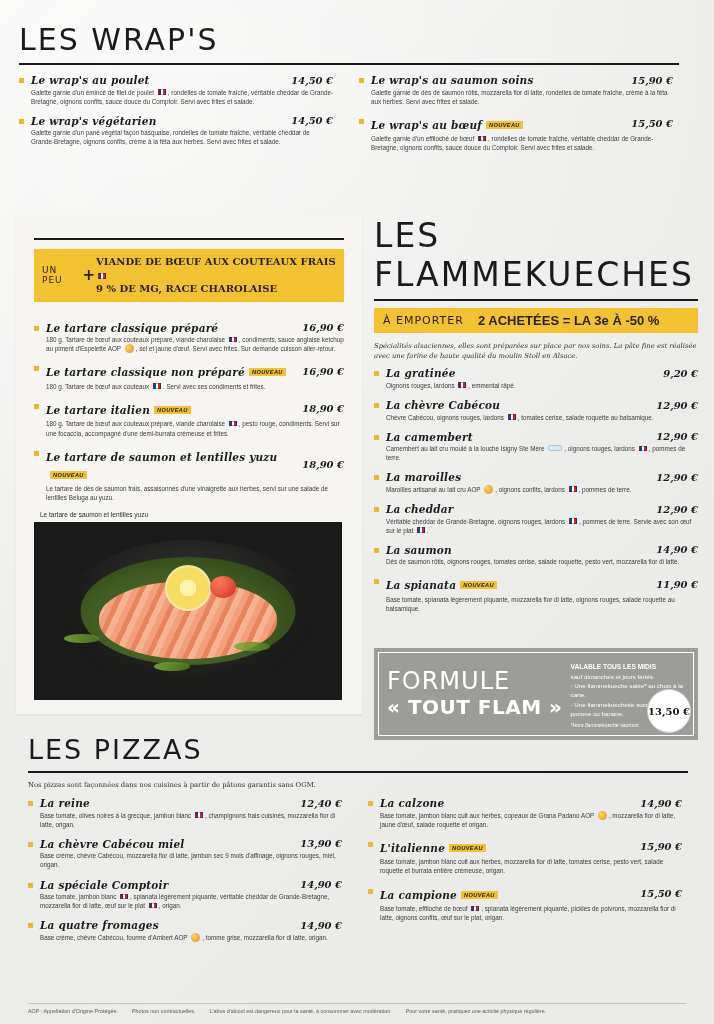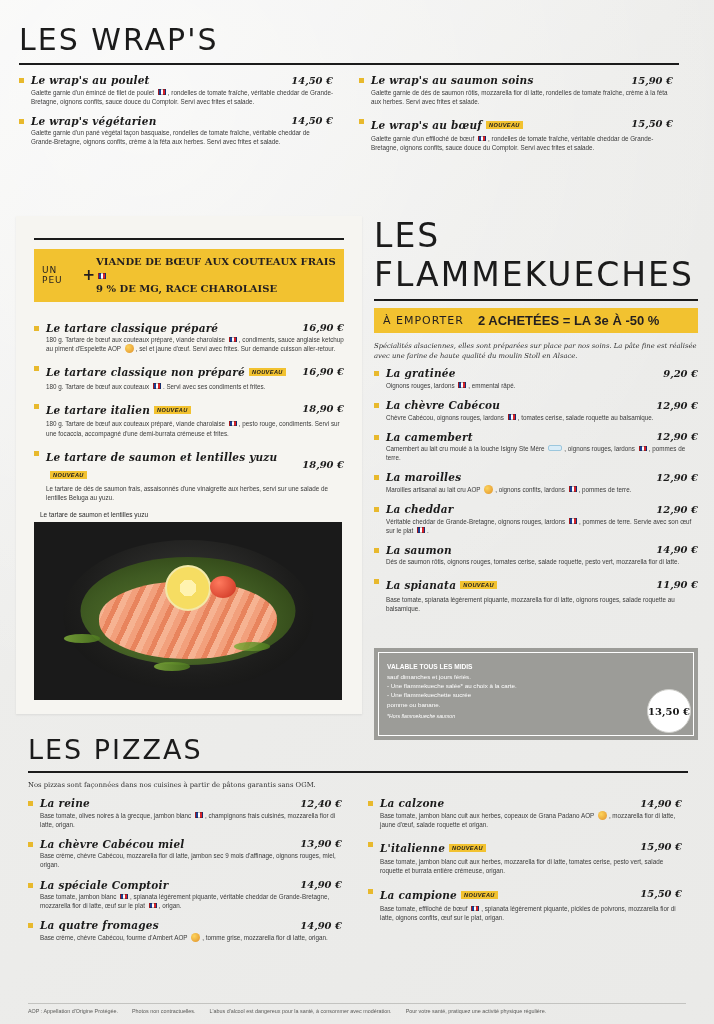--- a/index.html
+++ b/index.html
@@ -318,20 +318,24 @@
           <span><span class="item-name">La spianata</span><span class="nv">NOUVEAU</span></span>
           <span class="item-price">11,90 €</span>
         </div>
         <div class="item-desc">Base tomate, spianata légèrement piquante, mozzarella fior di latte, oignons rouges, salade roquette au balsamique.</div>
       </div>
     </div>
   </section>
 
   <aside id="formule">
     <div class="formule-inner">
+      <div class="f-left">
+        <div class="f-l1">FORMULE</div>
+        <div class="f-l2">« TOUT FLAM »</div>
+      </div>
       <div class="f-right">
         <div class="f-r-title">VALABLE TOUS LES MIDIS</div>
         <div>sauf dimanches et jours fériés.</div>
         <div>- Une flammekueche salée* au choix à la carte.</div>
         <div>- Une flammekuechette sucrée</div>
         <div>  pomme ou banane.</div>
         <div class="f-foot">*Hors flammekueche saumon</div>
       </div>
       <div class="price-bubble">13,50 €</div>
     </div>

